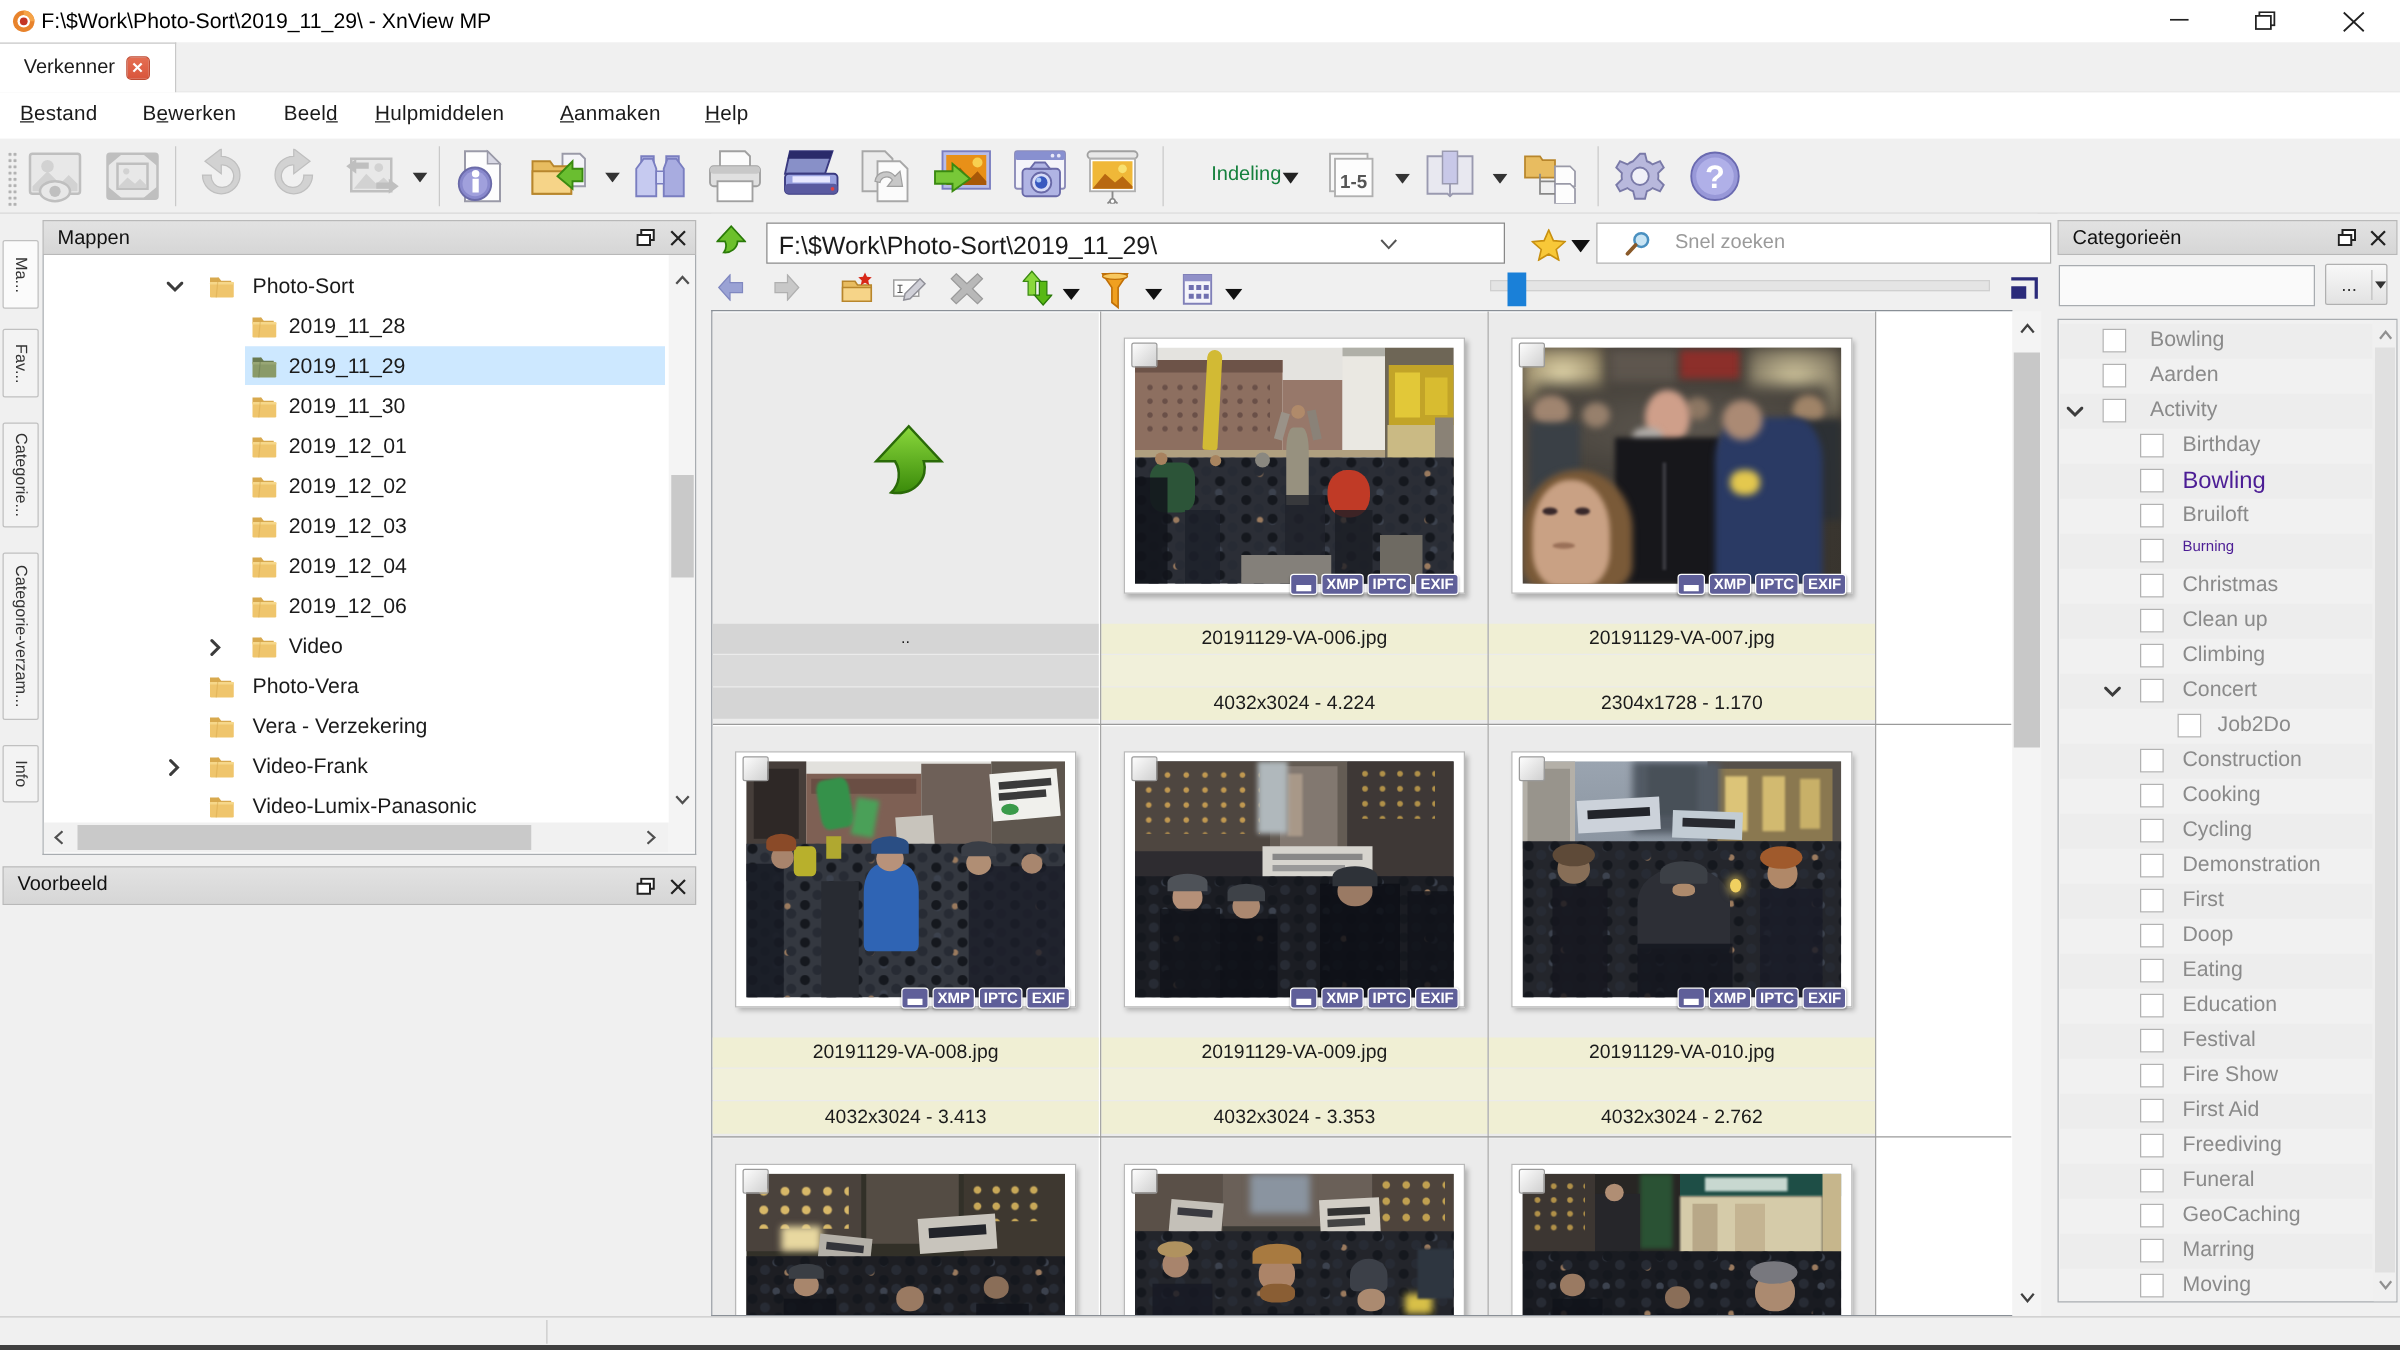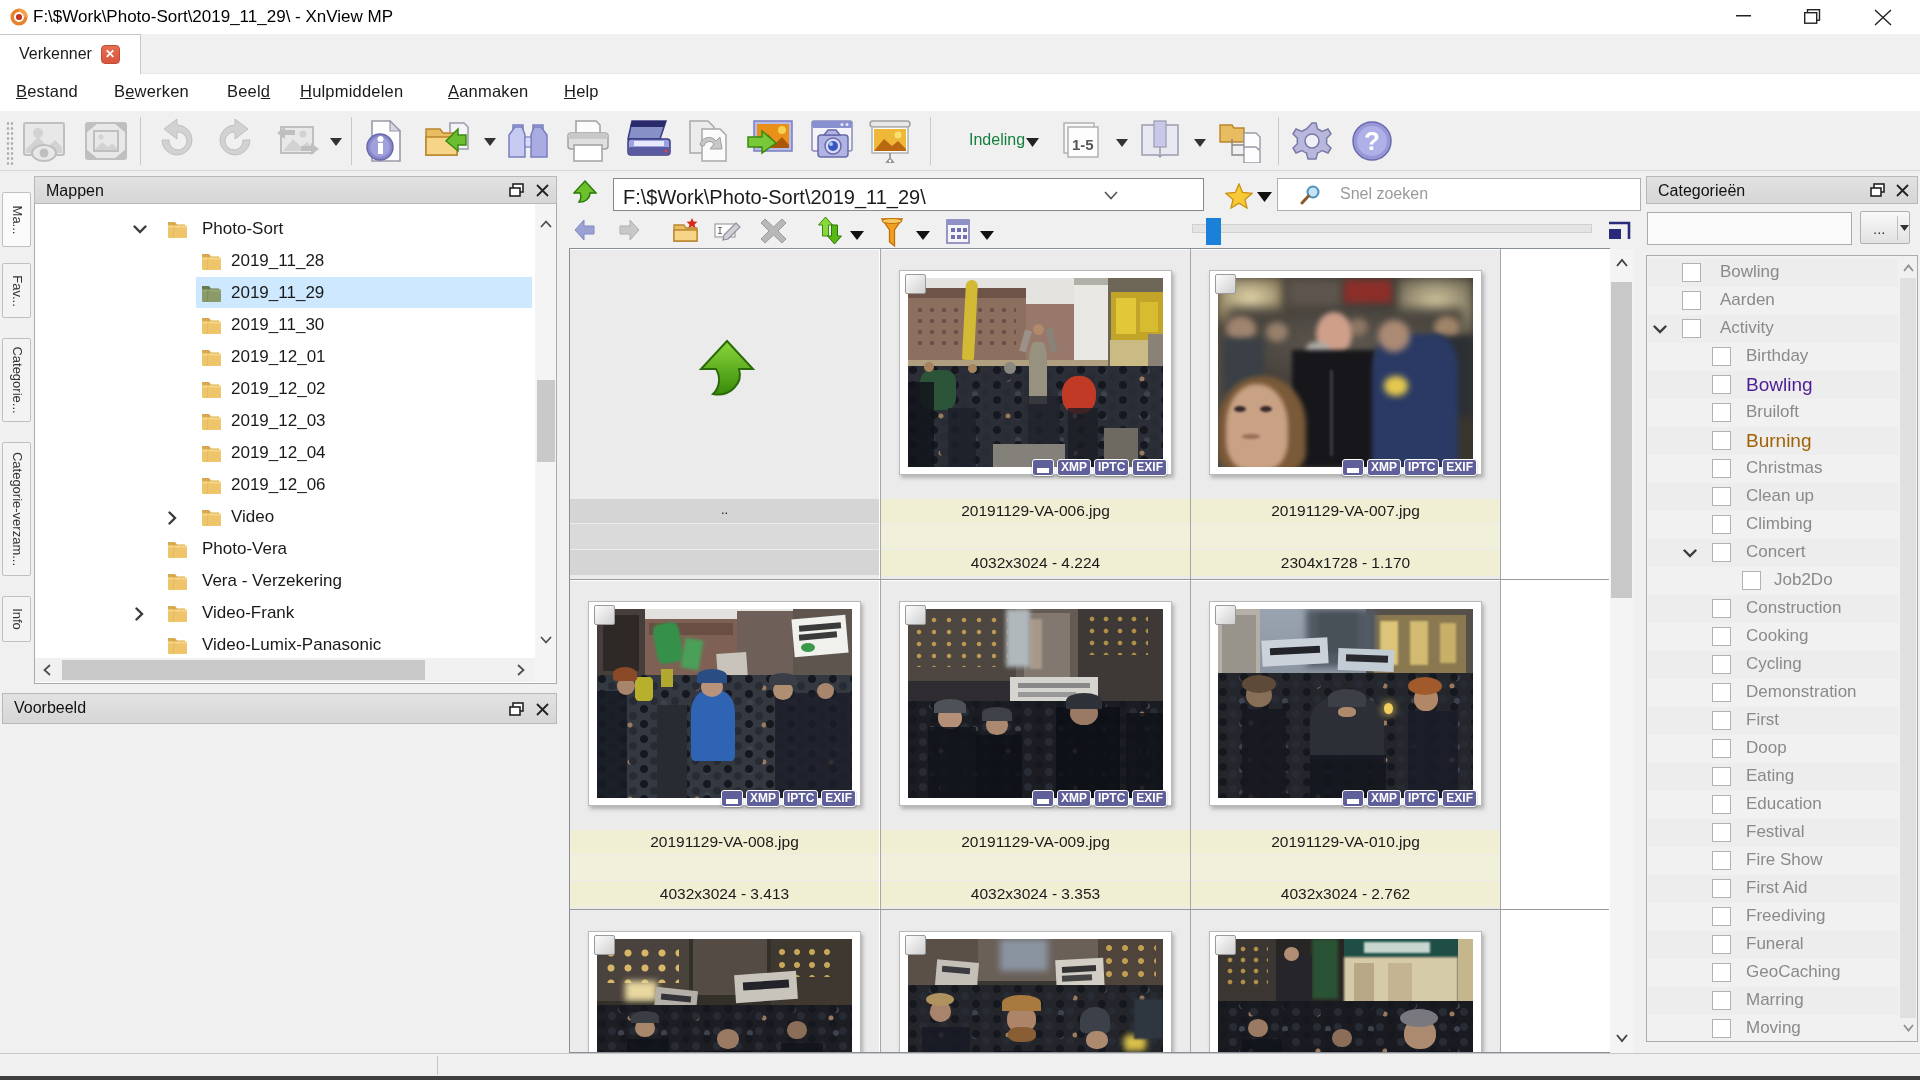--- a/index.html
+++ b/index.html
@@ -842,21 +842,21 @@
 <span class="abs" style="left:73px;top:62px;font-size:17px;color:#8a8a8a">Activity</span>
 <div class="abs" style="left:65px;top:91px;width:19px;height:19px;background:#fff;border:1px solid #b2b2b2"></div>
 <span class="abs" style="left:99px;top:90px;font-size:17px;color:#8a8a8a">Birthday</span>
 <div class="abs" style="left:1px;top:115px;width:250px;height:28px;background:#ededed"></div>
 <div class="abs" style="left:65px;top:119px;width:19px;height:19px;background:#fff;border:1px solid #b2b2b2"></div>
 <span class="abs" style="left:99px;top:118px;font-size:19px;color:#4c1d95">Bowling</span>
 <div class="abs" style="left:65px;top:147px;width:19px;height:19px;background:#fff;border:1px solid #b2b2b2"></div>
 <span class="abs" style="left:99px;top:146px;font-size:17px;color:#8a8a8a">Bruiloft</span>
 <div class="abs" style="left:1px;top:171px;width:250px;height:28px;background:#ededed"></div>
 <div class="abs" style="left:65px;top:175px;width:19px;height:19px;background:#fff;border:1px solid #b2b2b2"></div>
-<span class="abs" style="left:99px;top:174px;font-size:19px;color:#a16207">Burning</span>
+<span class="abs" style="left:99px;top:174px;font-size:12px;color:#4c1d95">Burning</span>
 <div class="abs" style="left:65px;top:203px;width:19px;height:19px;background:#fff;border:1px solid #b2b2b2"></div>
 <span class="abs" style="left:99px;top:202px;font-size:17px;color:#8a8a8a">Christmas</span>
 <div class="abs" style="left:1px;top:227px;width:250px;height:28px;background:#ededed"></div>
 <div class="abs" style="left:65px;top:231px;width:19px;height:19px;background:#fff;border:1px solid #b2b2b2"></div>
 <span class="abs" style="left:99px;top:230px;font-size:17px;color:#8a8a8a">Clean up</span>
 <div class="abs" style="left:65px;top:259px;width:19px;height:19px;background:#fff;border:1px solid #b2b2b2"></div>
 <span class="abs" style="left:99px;top:258px;font-size:17px;color:#8a8a8a">Climbing</span>
 <div class="abs" style="left:1px;top:283px;width:250px;height:28px;background:#ededed"></div>
 <svg class="abs" style="left:36px;top:293px" width="14" height="9" viewBox="0 0 14 9">
       <path d="M1.5 1.5 L7 7 L12.5 1.5" stroke="#3c3c3c" stroke-width="2.4" fill="none" stroke-linecap="round"></path>

